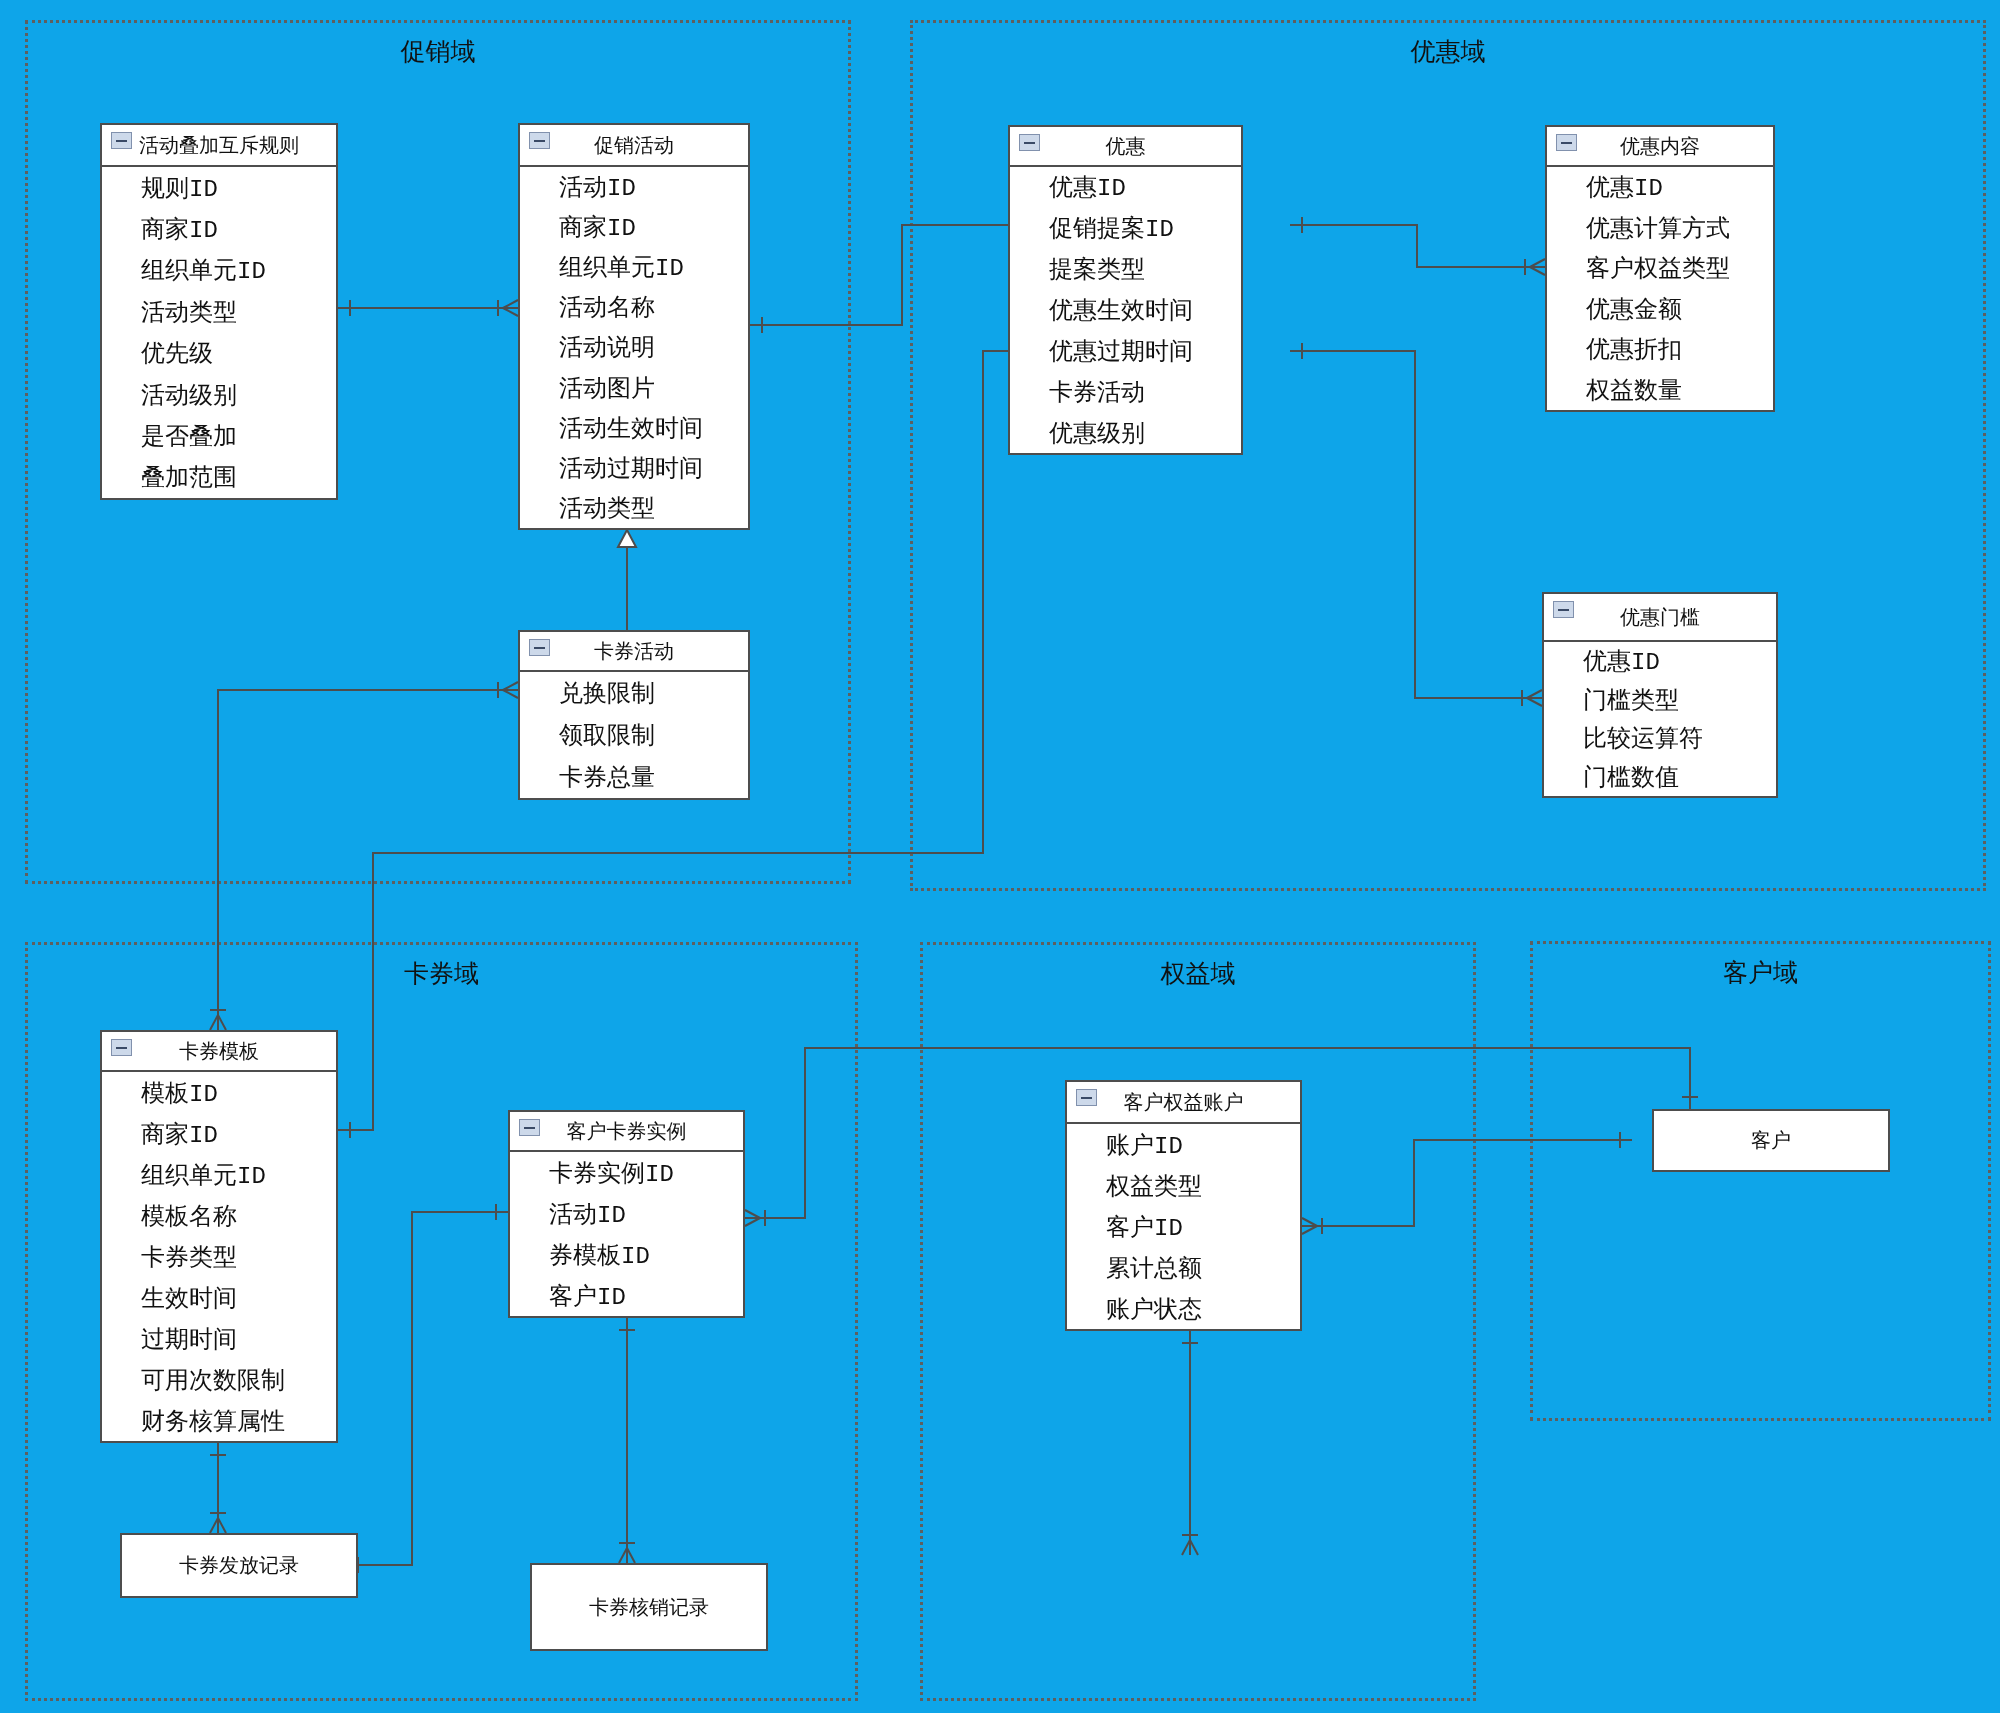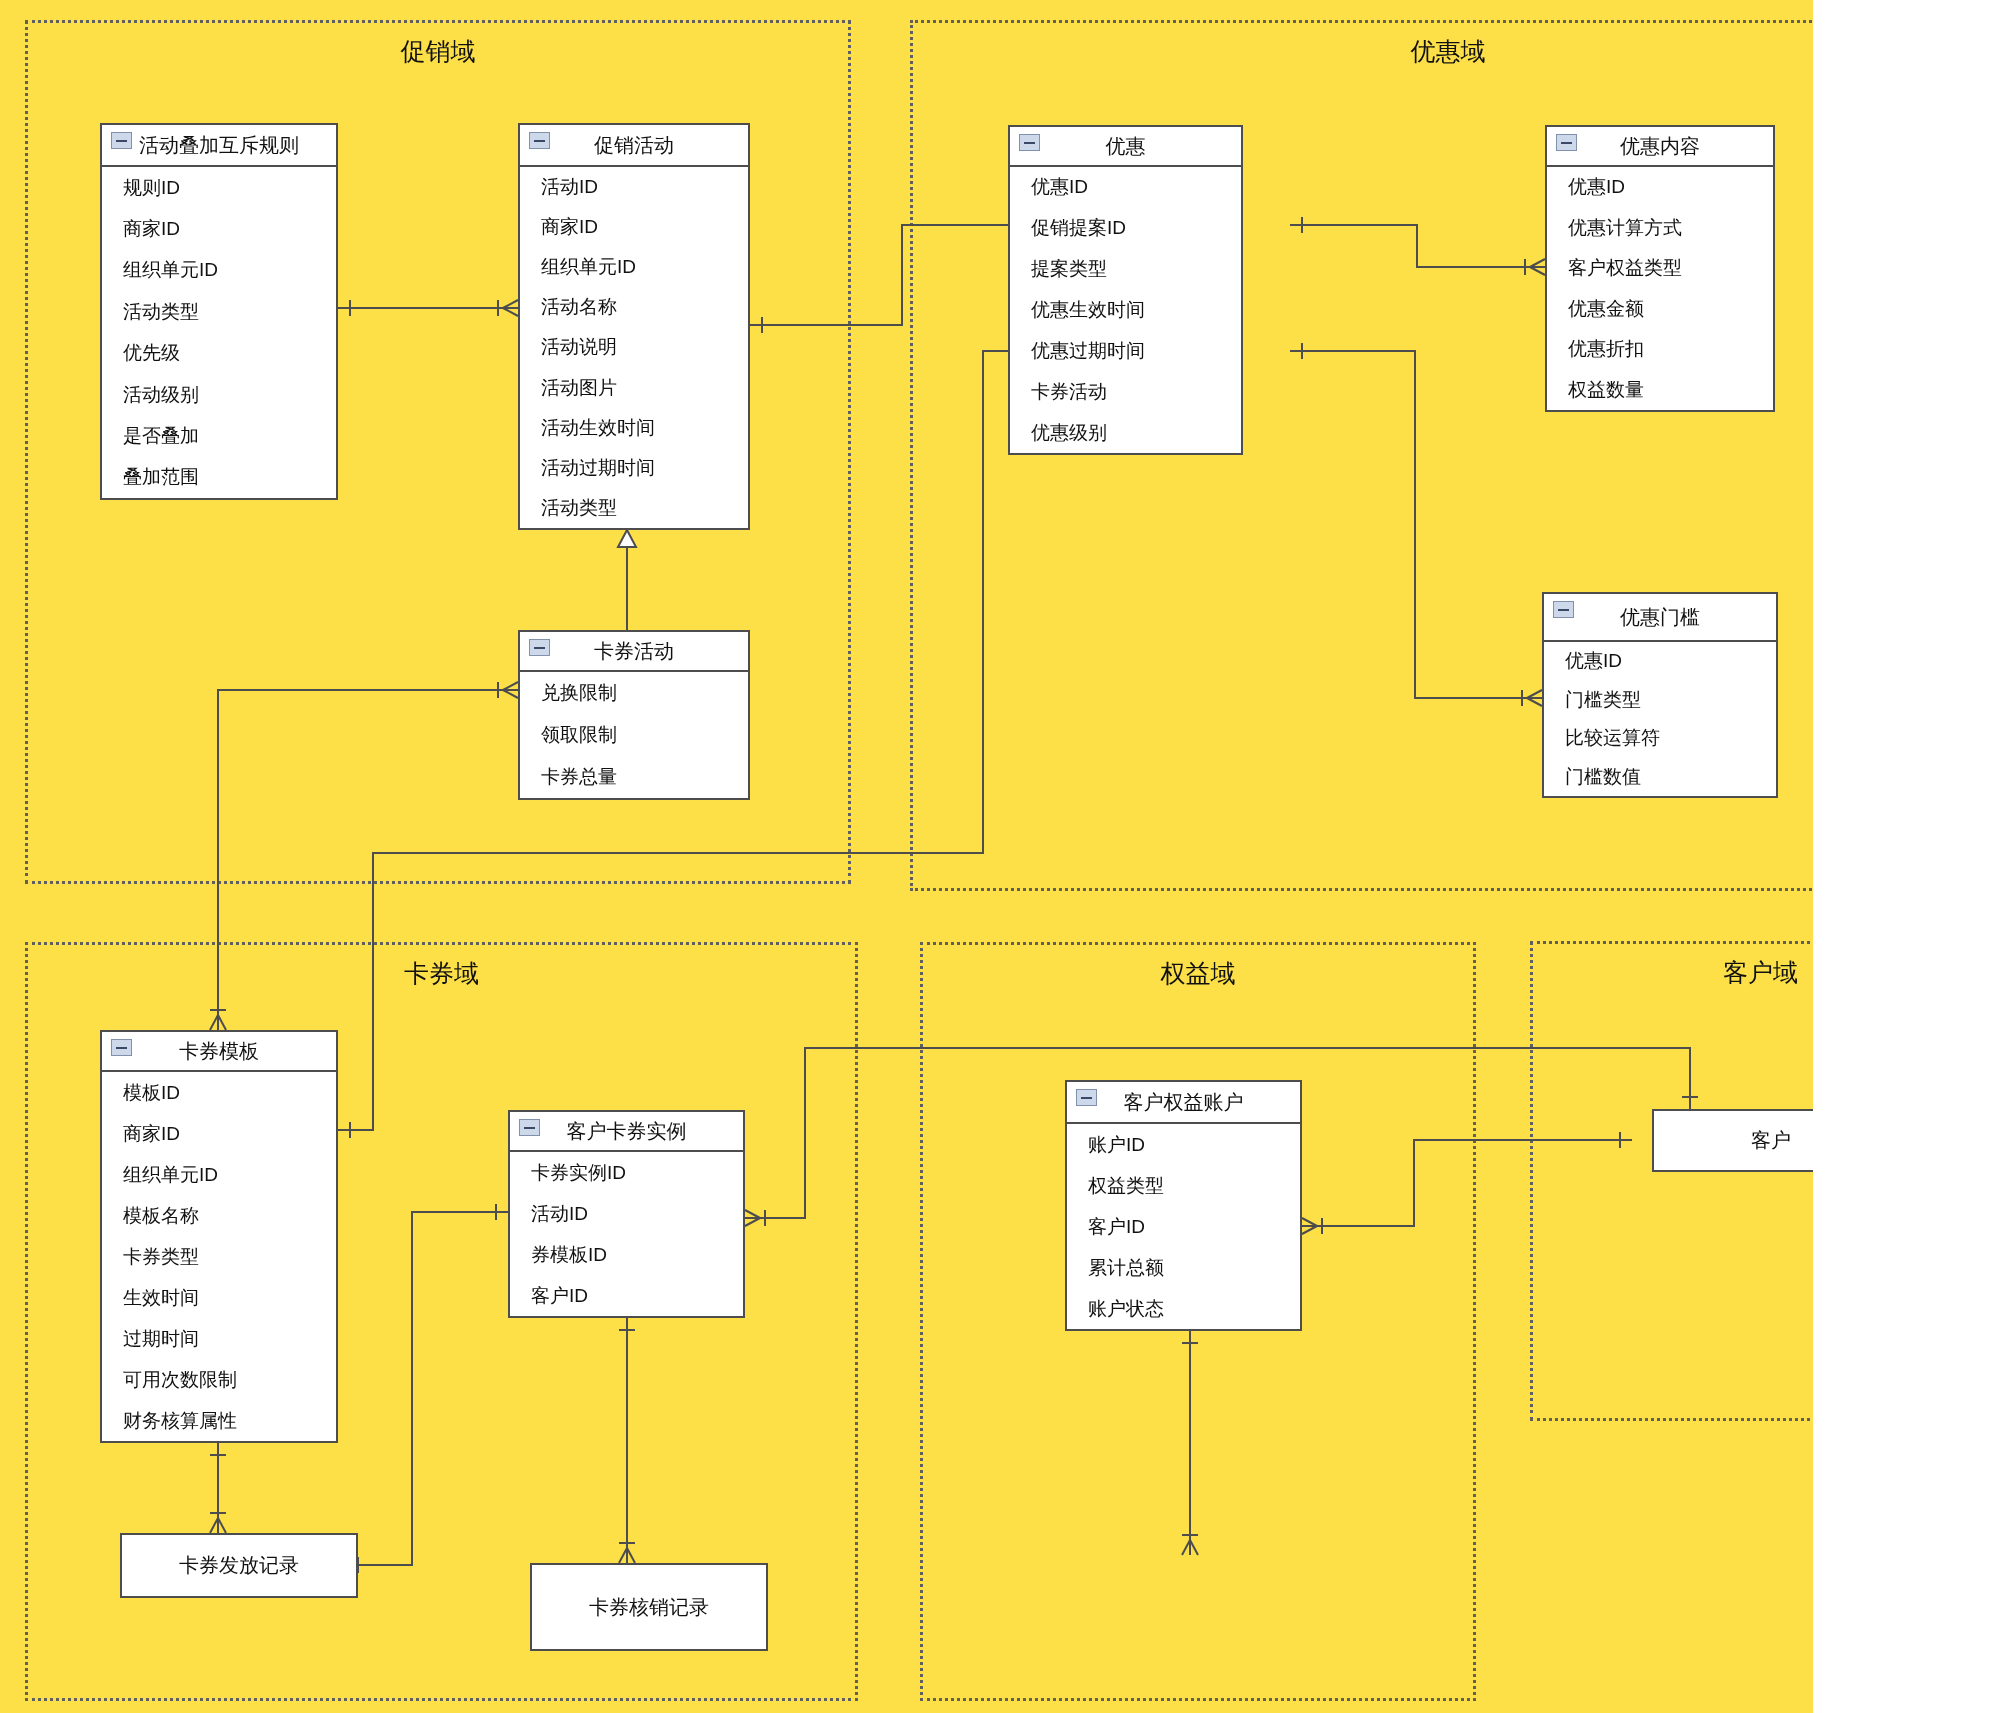--- a/index.html
+++ b/index.html
@@ -1,32 +1,32 @@
 <!DOCTYPE html>
 <html><head>
 <meta charset="utf-8">
 <style>
   html,body{margin:0;padding:0;background:#ffffff;}
   body{font-family:"Liberation Sans", sans-serif;color:#1a1a1a;}
-  #canvas{position:relative;width:1813px;height:1713px;background:#fde047;overflow:hidden;}
+  #canvas{position:relative;width:2000px;height:1713px;background:#0ea5e9;overflow:hidden;font-family:Liberation Mono, monospace;}
   .domain{position:absolute;border:3px dotted #5f5f5f;z-index:1;}
   .domain-label{position:absolute;top:12px;left:50%;transform:translateX(-50%);
     font-size:25px;font-weight:500;white-space:nowrap;color:#111;}
   #wires{position:absolute;left:0;top:0;z-index:5;pointer-events:none;}
   .entity{position:absolute;border:2px solid #4d4d4d;background:#ffffff;z-index:10;
     box-sizing:border-box;display:flex;flex-direction:column;}
   .entity-header{position:relative;border-bottom:2px solid #4d4d4d;display:flex;
     align-items:center;justify-content:center;flex:0 0 auto;}
   .entity-title{font-size:20px;color:#111;white-space:nowrap;}
   .collapse-icon{position:absolute;left:9px;top:7px;width:21px;height:17px;
     background:#cdd9ea;border:1px solid #8191ad;display:flex;align-items:center;justify-content:center;box-sizing:border-box;}
   .collapse-icon span{display:block;width:11px;height:0;border-top:2px solid #3a4a66;}
   .entity-fields{display:flex;flex-direction:column;flex:1 1 auto;}
-  .entity-field{flex:1 1 0;display:flex;align-items:center;padding-left:21px;
-    font-size:19px;white-space:nowrap;color:#111;text-align:right;}
+  .entity-field{flex:1 1 0;display:flex;align-items:center;padding-left:39px;
+    font-size:24px;white-space:nowrap;color:#111;text-align:right;}
   .simple-entity{position:absolute;border:2px solid #4d4d4d;background:#ffffff;z-index:10;
     box-sizing:border-box;display:flex;align-items:center;justify-content:center;margin-left:20px;}
   .simple-entity .entity-title{font-size:20px;}
 </style>
 </head>
 <body>
 
 <div id="canvas">
   <svg id="wires" width="2000" height="1713" viewBox="0 0 2000 1713">
       <g>

